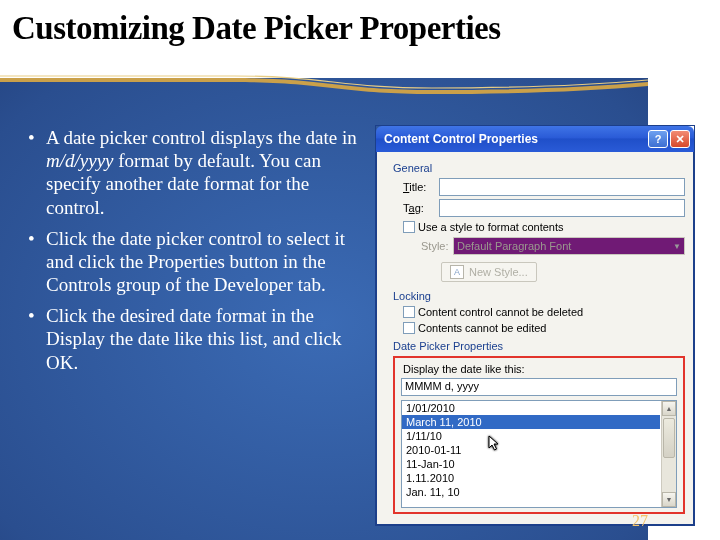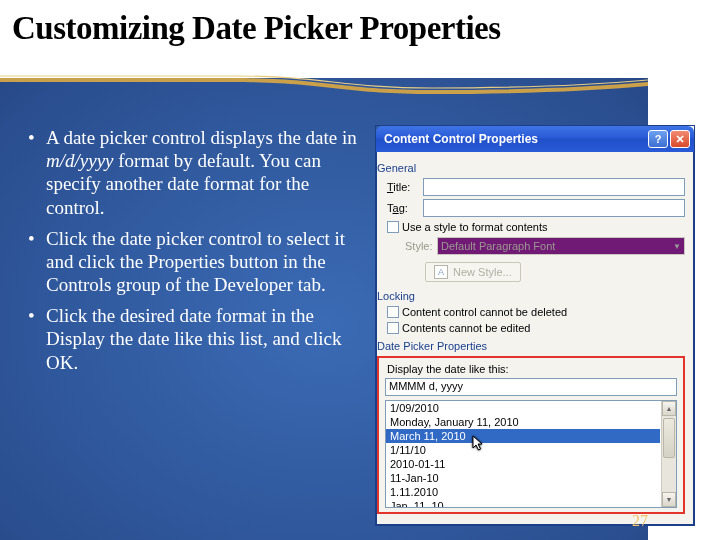--- a/index.html
+++ b/index.html
@@ -74,21 +74,21 @@
     background: linear-gradient(to bottom, #f28c73, #d8492b);
     border: 1px solid #fff; border-radius: 3px;
     display: flex; align-items: center; justify-content: center;
     color: #fff; font-size: 11px; font-family: Arial;
   }
   .titlebar .btn.help {
     background: linear-gradient(to bottom, #6ea0f0, #3d6fd2);
   }
   .dlgbody {
     background: #f4f3ee;
-    padding: 6px 8px 10px 0;
+    padding: 6px 8px 10px 16px;
     border-left: 1px solid #1c3f8a;
     border-right: 1px solid #1c3f8a;
     border-bottom: 1px solid #1c3f8a;
   }
   .section-title { color: #1a3f8f; font-size: 11px; margin: 4px 0 4px 0; }
   .fieldrow { display: flex; align-items: center; margin: 3px 0 3px 10px; }
   .fieldrow label { width: 36px; }
   .fieldrow .u { text-decoration: underline; }
   .txt {
     flex: 1; height: 18px; background: #fff;
@@ -220,22 +220,21 @@
           </div>
 
           <div class="section-title" style="margin-top:6px;">Date Picker Properties</div>
           <div class="dp-section">
             <div class="dp-label">
               <span class="u">D</span>isplay the date like this:
             </div>
             <div class="dp-field">MMMM d, yyyy</div>
             <div class="dp-list">
 
-              <div class="item">1/09/2010</div>
-                <div class="item">Monday, January 11, 2010</div>
+              <div class="item">1/01/2010</div>
                 <div class="item sel">March 11, 2010</div>
                 <div class="item">1/11/10</div>
                 <div class="item">2010-01-11</div>
                 <div class="item">11-Jan-10</div>
                 <div class="item">1.11.2010</div>
                 <div class="item">Jan. 11, 10</div>
                 <div class="scrollbar">
                 <div class="sbtn">▲</div>
                 <div class="track">
                   <div class="thumb"></div>

